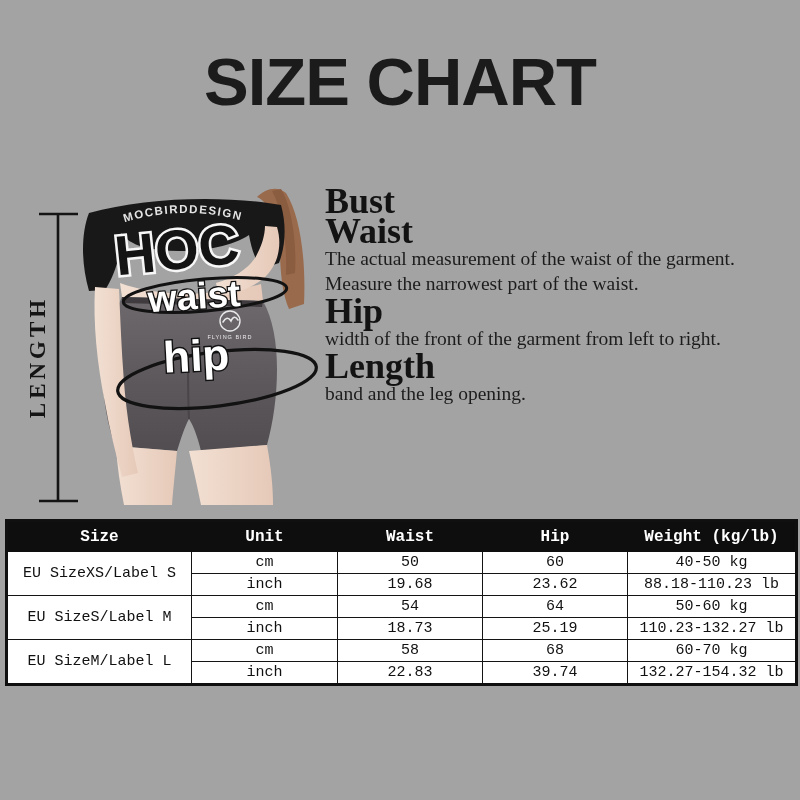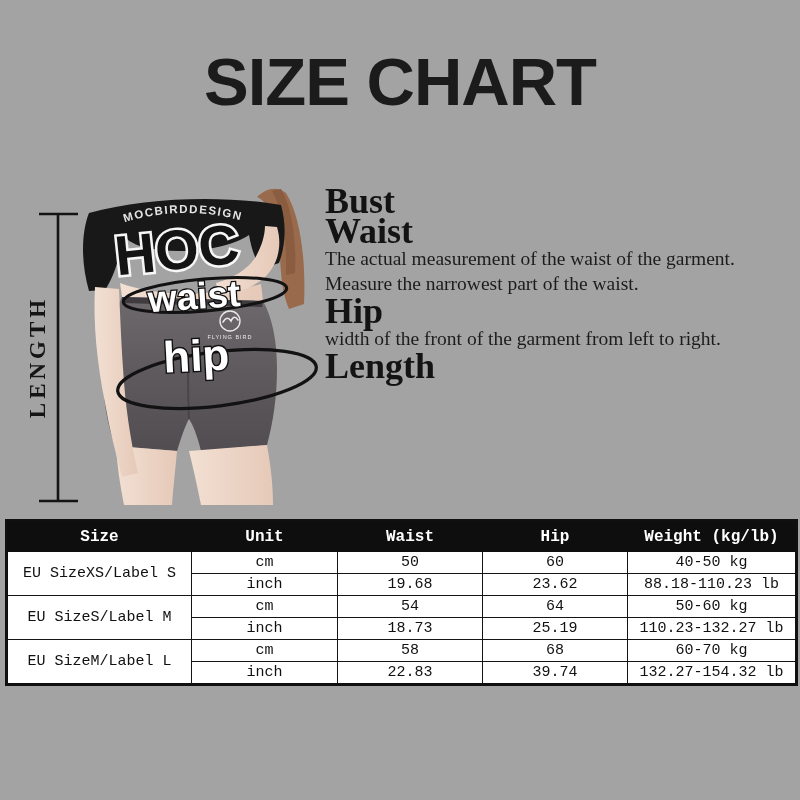--- a/index.html
+++ b/index.html
@@ -121,20 +121,21 @@
       <p class="def-term">Waist</p>
       <div class="def-line">The actual measurement of the waist of the garment.</div>
       <div class="def-line">Measure the narrowest part of the waist.</div>
     </div>
     <div>
       <p class="def-term">Hip</p>
       <div class="def-line">width of the front of the garment from left to right.</div>
     </div>
     <div>
       <p class="def-term">Length</p>
+      <div class="def-line">band and the leg opening.</div>
     </div>
   </div>
 
   <table class="size-table">
     <colgroup>
       <col style="width:185px">
         <col style="width:146px">
         <col style="width:145px">
       <col style="width:145px">
         <col style="width:169px">

